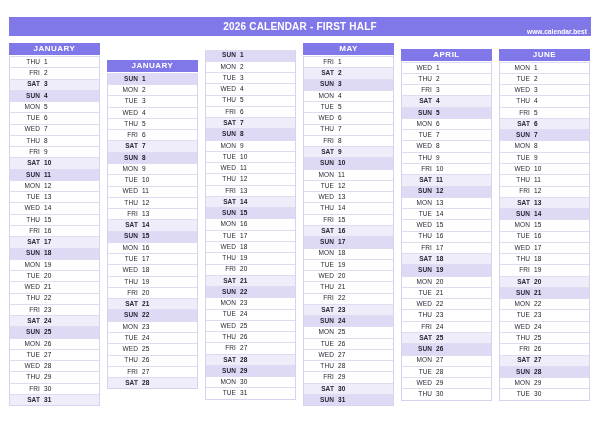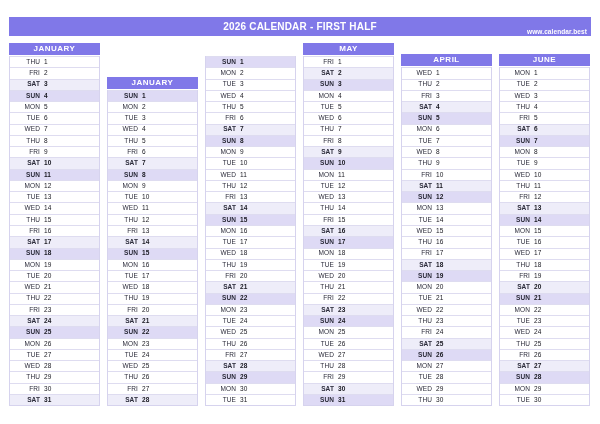--- a/index.html
+++ b/index.html
@@ -44,21 +44,21 @@
     color: #ffffff;
     font-size: 6.5px;
     font-weight: bold;
     letter-spacing: 0.1px;
     line-height: 1;
   }
   
   .months {
     display: flex;
     gap: 7px;
-    align-items: flex-end;
+    align-items: center;
   }
   .month {
     width: 91px;
     flex: 0 0 91px;
   }
   .month-header {
     background: #8078e8;
     color: #ffffff;
     font-size: 8px;
     font-weight: bold;

